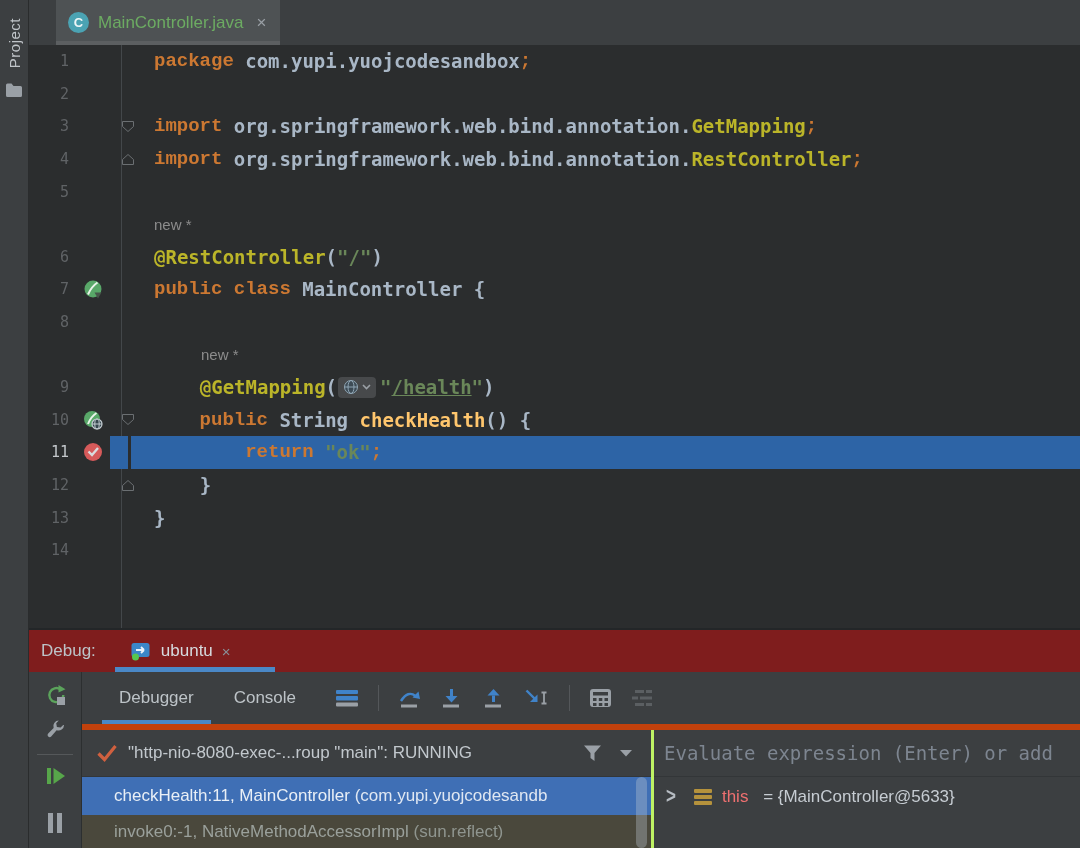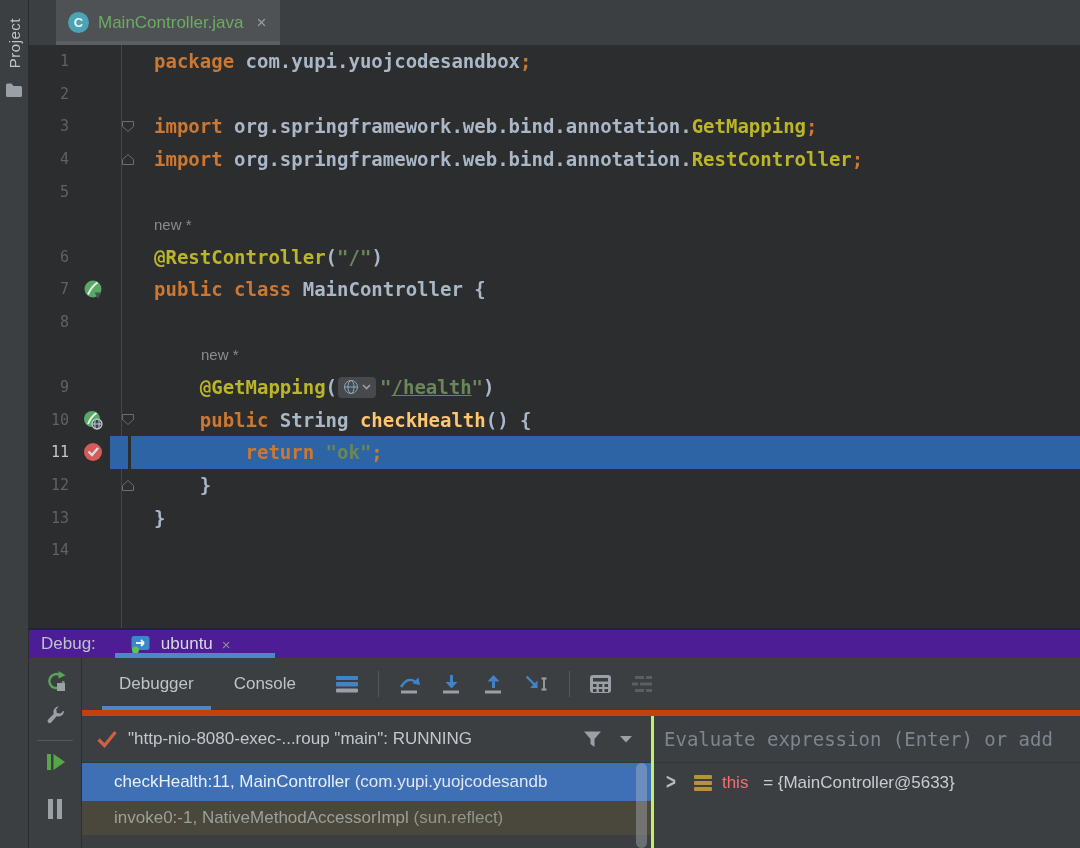--- a/index.html
+++ b/index.html
@@ -29,29 +29,29 @@
   .cell-num{width:40px;flex:none;text-align:right;padding-right:7px;color:#606366;
             font:15px "DejaVu Sans Mono",monospace;}
   .cell-icon{width:34px;flex:none;display:flex;align-items:center;justify-content:center;height:100%;}
   .cell-fold{width:18px;flex:none;height:100%;display:flex;align-items:center;justify-content:flex-end;}
   .cell-fold svg{margin-right:-7px;position:relative;z-index:2;}
   .cell-code{flex:1;height:100%;display:flex;align-items:center;padding-left:26px;
              white-space:pre;font:bold 19px "DejaVu Sans Mono",monospace;min-width:0;}
   .row.exec .cell-fold,.row.exec .cell-code{background:#2d64a6;}
   .row.exec .cell-code{box-shadow:inset 3px 0 0 #2b2d2e;}
   .row.exec .cell-num{color:#c3c7cb;}
-  .tk-kw{color:#cc7832;}.tk-pl{color:#a9b7c6;}.tk-ann{color:#bbb529;}
+  .tk-kw{color:#cc7832;font-family:Liberation Mono, monospace;}.tk-pl{color:#a9b7c6;}.tk-ann{color:#bbb529;}
   .tk-str{color:#6a8759;}.tk-strU{color:#6a8759;text-decoration:underline;}
   .tk-meth{color:#ffc66d;}
   .inlay{font:15px "Liberation Sans",sans-serif;color:#8c8c8c;font-weight:normal;}
   .chip{display:inline-flex;align-items:center;gap:3px;background:#47494b;border-radius:4px;
         height:21px;padding:0 5px;margin:0 4px 0 1px;vertical-align:middle;}
   
   .debug{flex:1;display:flex;flex-direction:column;background:#3c3f41;border-top:2px solid #232628;min-height:0;}
-  .dbg-header{height:28px;flex:none;background:#4c1d95;display:flex;align-items:center;position:relative;}
+  .dbg-header{height:42px;flex:none;background:#7f1d1d;display:flex;align-items:center;position:relative;}
   .dbg-header-label{color:#bdc3c8;font-size:17px;margin-left:12px;}
   .session-tab{display:flex;align-items:center;gap:9px;margin-left:34px;height:100%;}
   .session-name{color:#d6dade;font-size:17px;}
   .session-close{color:#8a9199;font-size:15px;}
   .session-underline{position:absolute;left:86px;bottom:0;width:160px;height:5px;background:#4a88c7;}
   .dbg-body{flex:1;display:flex;min-height:0;}
   .dbg-left{width:52px;flex:none;border-right:1px solid #2c2f30;display:flex;flex-direction:column;
             align-items:center;overflow:hidden;}
   .dbg-left .lsep{width:36px;height:1px;background:#55585a;margin:14px 0 10px;}
   .licon{margin-top:12px;}

